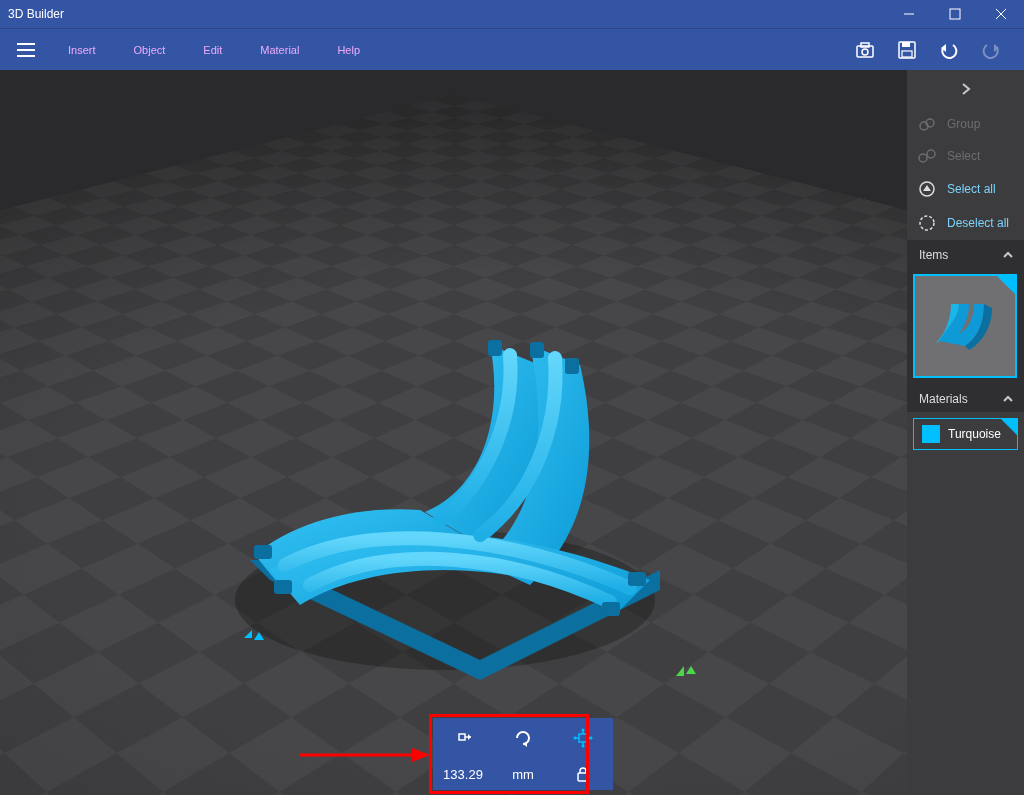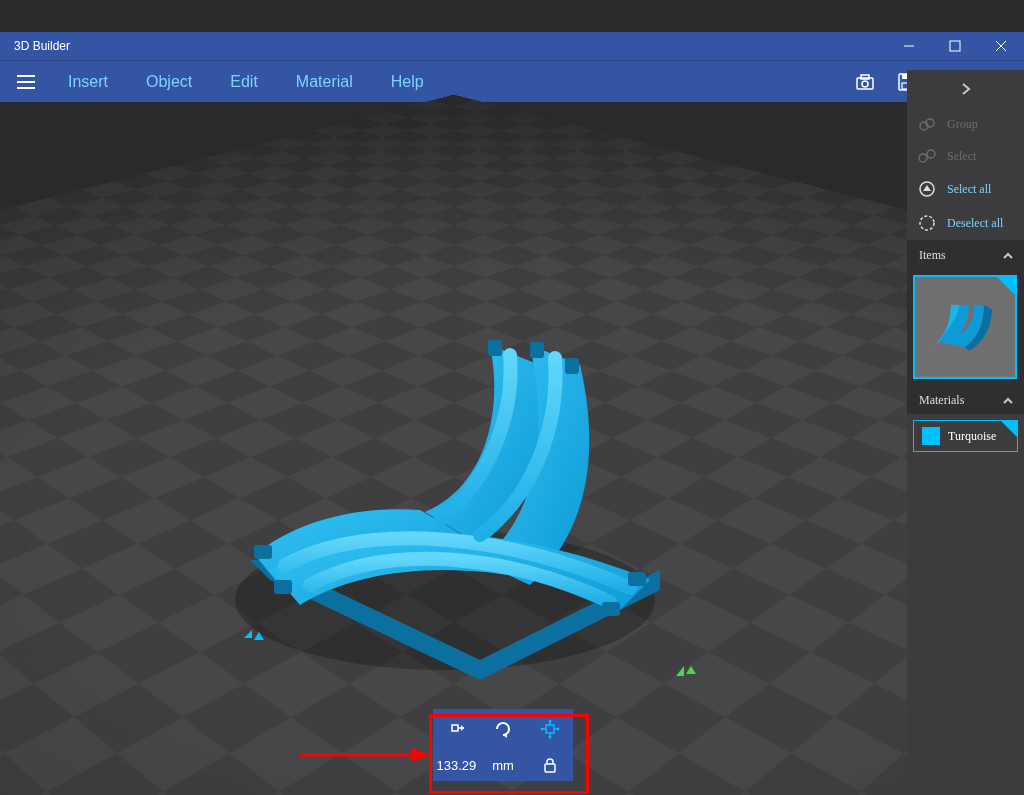--- a/index.html
+++ b/index.html
@@ -13,40 +13,39 @@
       background: #2a2a2c;
       position: relative;
     }
 
     
     .titlebar {
       height: 28px;
       background: #3455a4;
       display: flex;
       align-items: center;
-      padding-left: 14px;
+      padding-left: 8px;
       color: #fff;
       font-size: 12px;
-      margin-top: 32px;
     }
     .titlebar-controls { margin-left: auto; display: flex; }
     .tb-btn { width: 46px; height: 28px; display: flex; align-items: center; justify-content: center; }
 
     
     .menubar {
       height: 42px;
       background: #3455a4;
       display: flex;
       align-items: center;
       padding-left: 8px;
       border-top: 1px solid #2d4585;
     }
     .hamburger { width: 36px; display: flex; align-items: center; justify-content: center; }
     .menu-items { display: flex; align-items: center; gap: 6px; margin-left: 8px; }
-    .menu-item { font-size: 16px; padding: 6px 16px; color: #7dd3fc; }
+    .menu-item { font-size: 11px; padding: 6px 16px; color: #f0abfc; }
     .menu-right { margin-left: auto; display: flex; align-items: center; gap: 8px; padding-right: 16px; }
     .icon-btn { width: 34px; height: 34px; display: flex; align-items: center; justify-content: center; }
 
     
     .main {
       position: absolute;
       top: 70px;
       left: 0;
       right: 0;
       bottom: 0;
@@ -85,21 +84,20 @@
     .axis-xy { position: absolute; left: 242px; top: 554px; }
     .axis-z  { position: absolute; left: 672px; top: 592px; }
 
     
     .sidepanel {
       width: 117px;
       background: #3c3c3e;
       display: flex;
       flex-direction: column;
       overflow: hidden;
-      font-family: Liberation Serif, serif;
     }
     .side-chevron { height: 38px; display:flex; align-items:center; justify-content:center; }
     .side-btn {
       display: flex;
       align-items: center;
       gap: 10px;
       padding: 8px 10px;
       font-size: 12px;
       color: #7dd3fc;
     }
@@ -156,22 +154,22 @@
       width:0; height:0;
       border-left: 16px solid transparent;
       border-top: 16px solid #00bfff;
     }
     .material-row .check { position:absolute; top:0; right:1px; font-size:9px; color:#fff;}
 
     
     .tool-box {
       position: absolute;
       left: 433px;
-      width: 140px;
-      bottom: 14px;
+      width: 180px;
+      bottom: 5px;
       background: #3455a4;
     }
     .tool-row1 { display:flex; }
     .tool-cell {
       flex:1; height:40px;
       display:flex; align-items:center; justify-content:center;
       color:#fff;
     }
     .tool-cell.active { color:#00bfff; }
     .tool-row2 {

